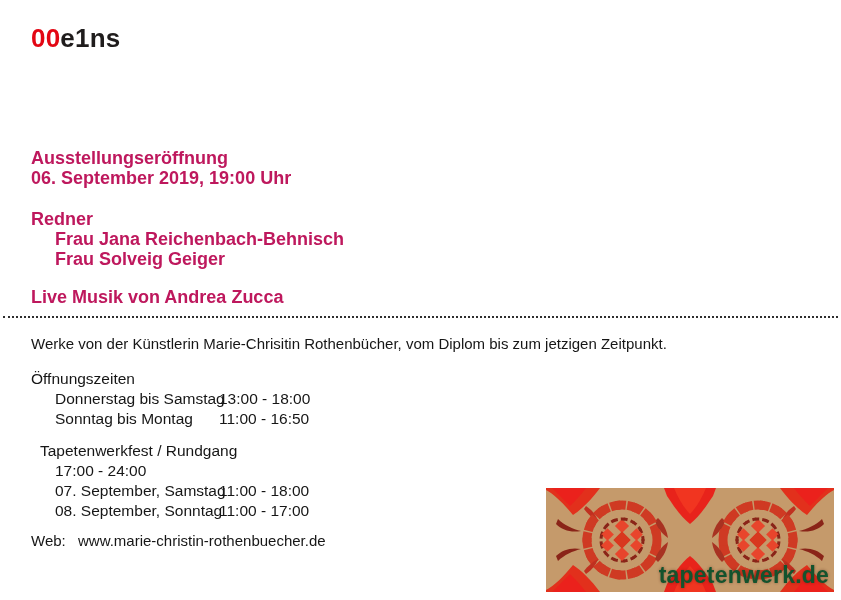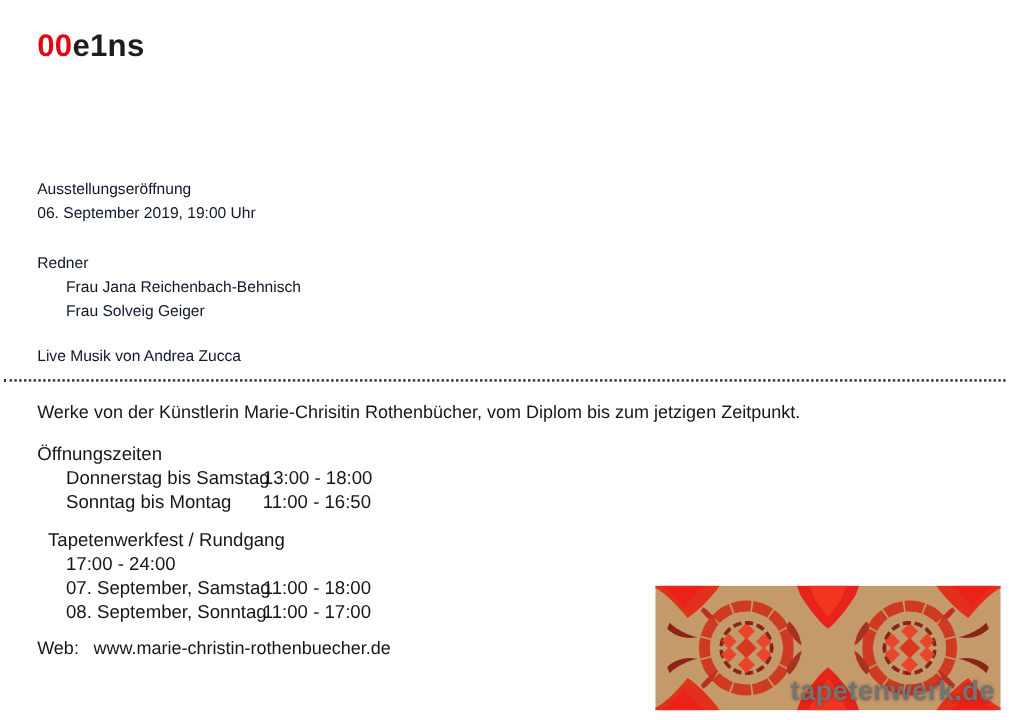--- a/index.html
+++ b/index.html
@@ -13,21 +13,21 @@
   }
   .abs{position:absolute;}
   
   .title{left:31px;top:24px;font-size:26px;font-weight:700;letter-spacing:0.2px;line-height:28px;}
   .title .red{color:#e30613;}
   .title .dark{color:#1f1c1c;}
   .subtitle{left:31px;top:52px;font-size:15px;line-height:18px;color:#1a1a1a;}
   
   .eventblock{left:31px;top:94px;font-size:16.5px;font-weight:700;line-height:20px;color:#e30613;}
   
-  .boldblock{font-size:13px;font-weight:400;line-height:20px;color:#0f172a;}
+  .boldblock{font-size:18px;font-weight:700;line-height:20px;color:#be185d;}
   .opening{left:31px;top:148px;}
   .redner{left:31px;top:209px;}
   .redner .indent{padding-left:24px;}
   .livemusic{left:31px;top:287px;}
   
   .divider{left:3px;top:316px;width:835px;height:0;border-top:2px dotted #2e2e2e;}
   
   .desc{left:31px;top:334px;font-size:15px;line-height:19px;color:#161616;}
   .plainblock{font-size:15.5px;font-weight:400;line-height:20px;color:#161616;}
   .hours{left:31px;top:369px;}
@@ -37,21 +37,21 @@
   .timerow .lbl{width:164px;white-space:nowrap;}
   .timerow .tm{white-space:nowrap;}
   .contact{left:31px;top:531px;font-size:15px;font-weight:400;line-height:19.5px;color:#161616;}
   .contactrow{display:flex;}
   .contactrow .lbl{width:47px;}
   
   .banner{left:546px;top:488px;width:288px;height:104px;overflow:hidden;}
   .banner svg{display:block;}
   .banner-label{
     position:absolute;right:5px;bottom:4px;
-    color:#737373;font-size:23px;font-weight:700;letter-spacing:0.2px;
+    color:#14532d;font-size:23px;font-weight:700;letter-spacing:0.2px;
     text-shadow:0 0 3px rgba(60,20,10,0.45);
     line-height:26px;
     margin-left:48px;
   }
 </style>
 </head>
 <body>
 
 <div class="page">
 

